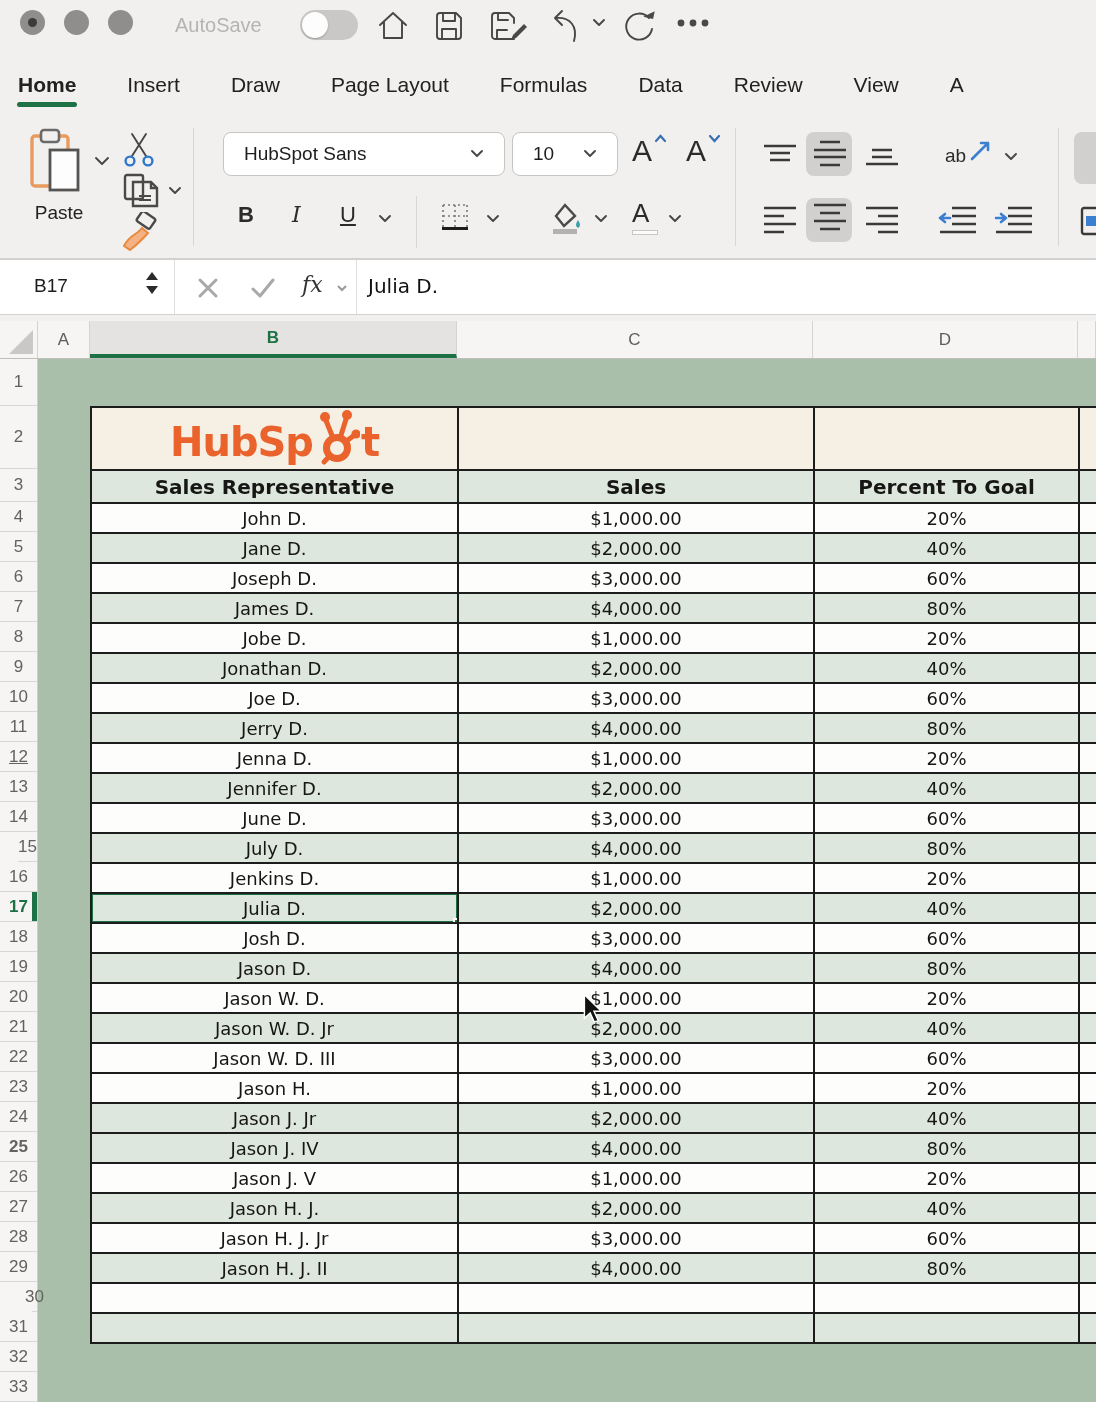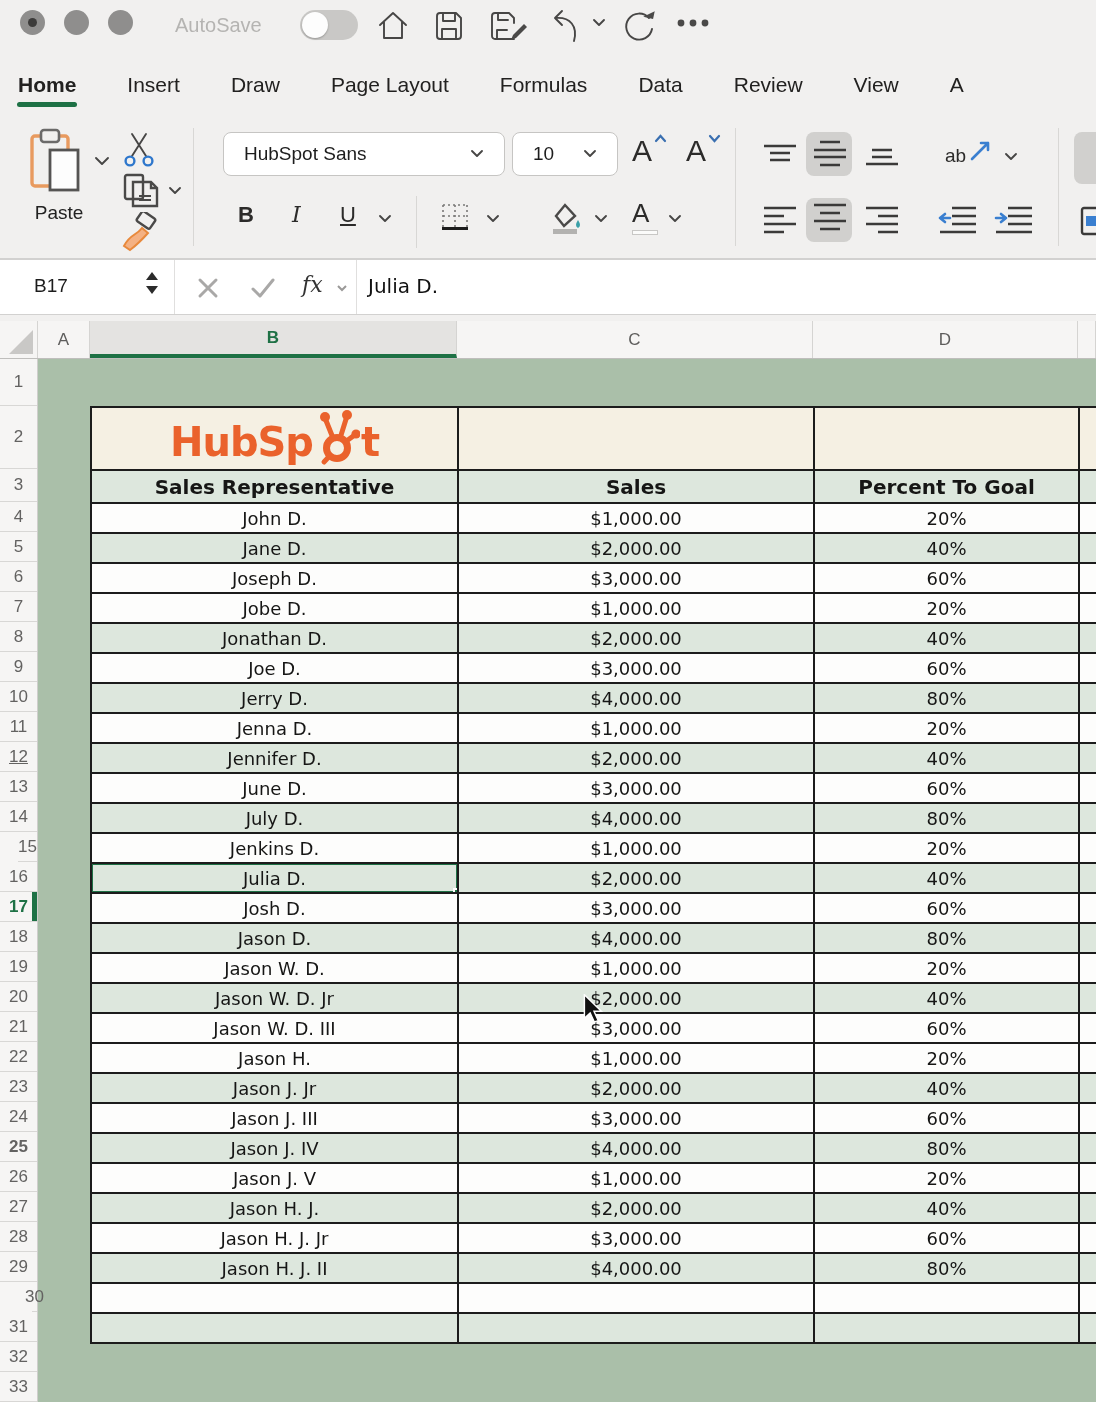--- a/index.html
+++ b/index.html
@@ -448,20 +448,26 @@
             <td>$2,000.00</td>
             <td>40%</td>
             <td></td>
           </tr>
           <tr class="datarow">
             <td>Joseph D.</td>
             <td>$3,000.00</td>
             <td>60%</td>
             <td></td>
           </tr>
+          <tr class="datarow tint">
+            <td>James D.</td>
+            <td>$4,000.00</td>
+            <td>80%</td>
+            <td></td>
+          </tr>
           <tr class="datarow">
             <td>Jobe D.</td>
             <td>$1,000.00</td>
             <td>20%</td>
             <td></td>
           </tr>
           <tr class="datarow tint">
             <td>Jonathan D.</td>
             <td>$2,000.00</td>
             <td>40%</td>
@@ -552,26 +558,20 @@
             <td>$1,000.00</td>
             <td>20%</td>
             <td></td>
           </tr>
           <tr class="datarow tint">
             <td>Jason J. Jr</td>
             <td>$2,000.00</td>
             <td>40%</td>
             <td></td>
           </tr>
-          <tr class="datarow">
-            <td>Jason J. III</td>
-            <td>$3,000.00</td>
-            <td>60%</td>
-            <td></td>
-          </tr>
           <tr class="datarow tint">
             <td>Jason J. IV</td>
             <td>$4,000.00</td>
             <td>80%</td>
             <td></td>
           </tr>
           <tr class="datarow">
             <td>Jason J. V</td>
             <td>$1,000.00</td>
             <td>20%</td>

